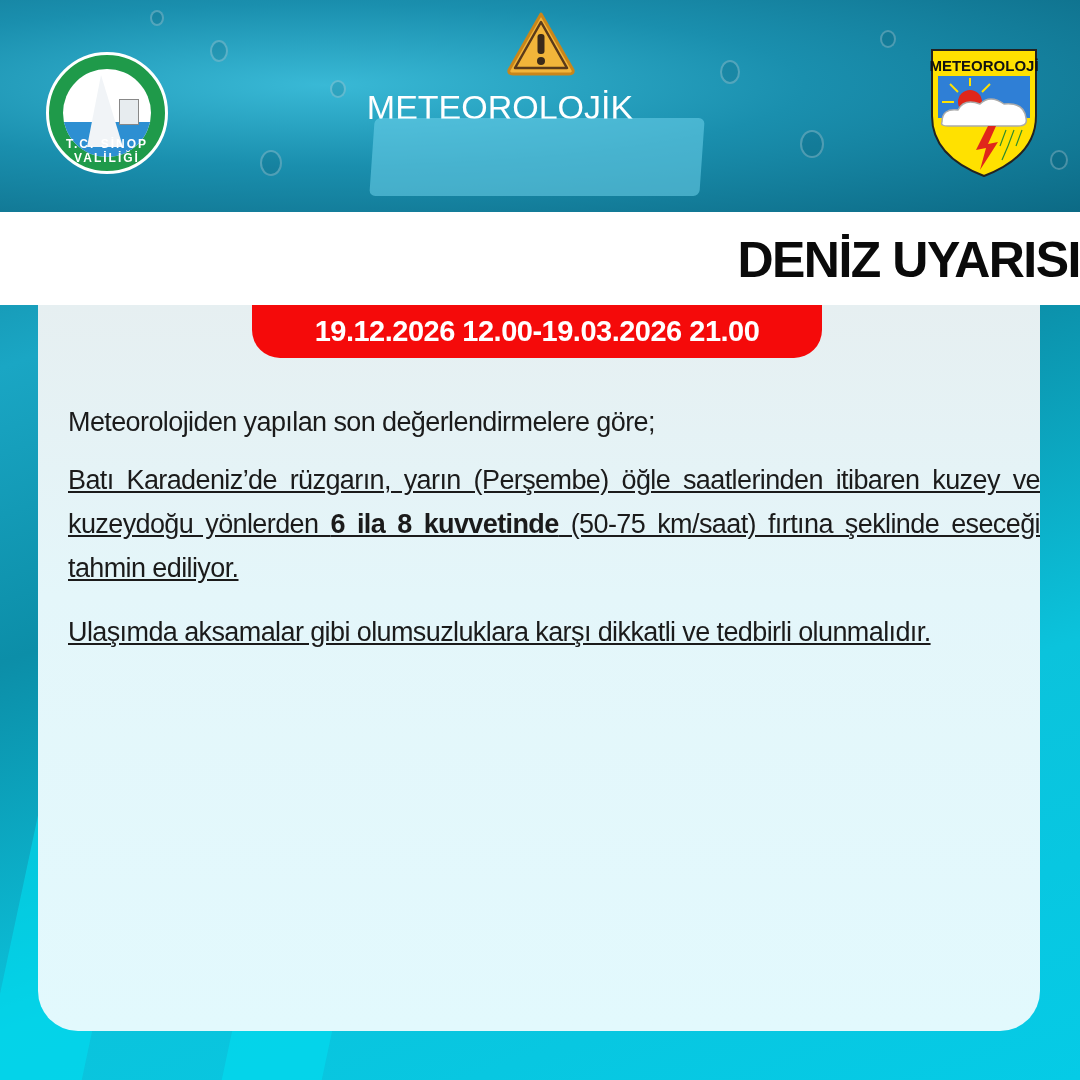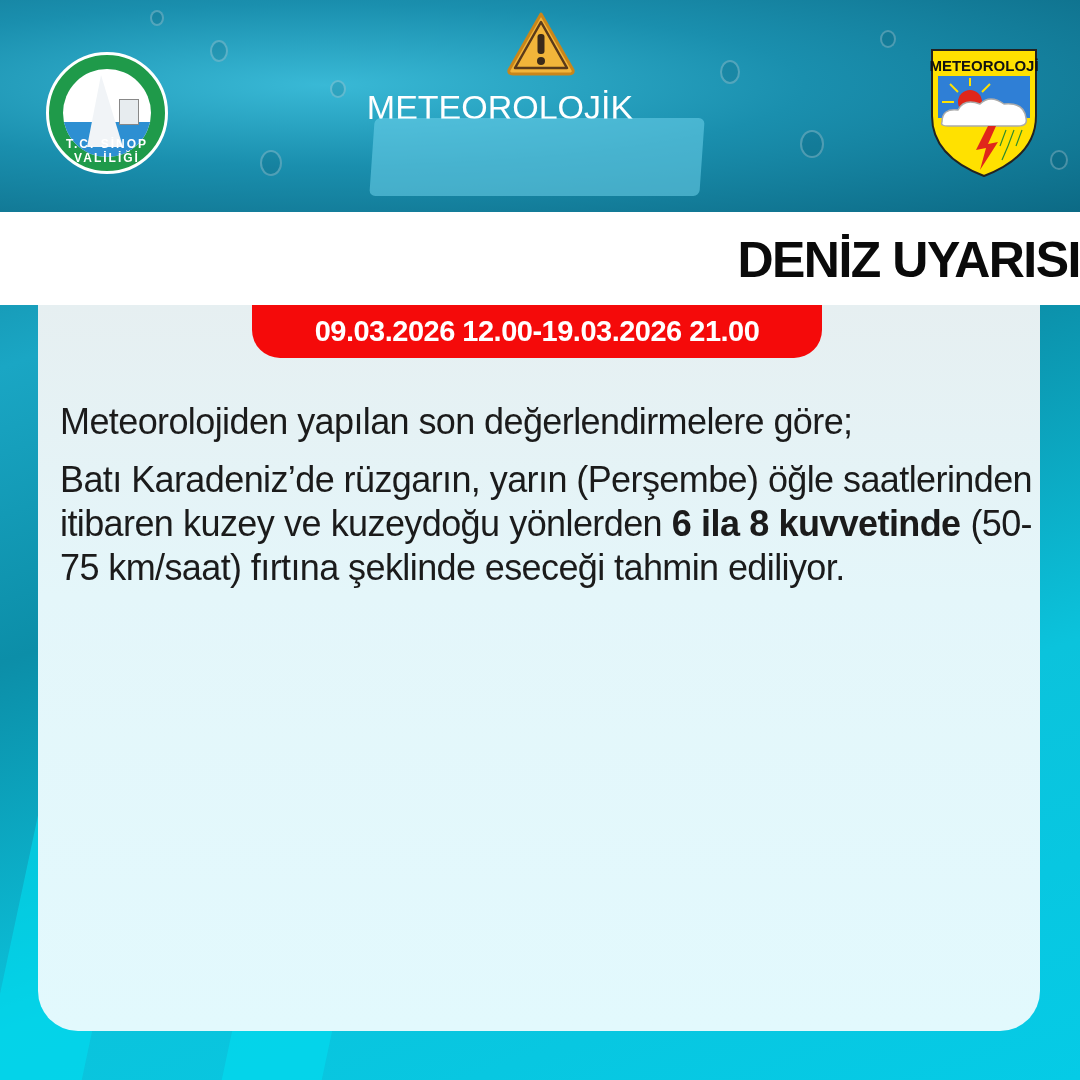--- a/index.html
+++ b/index.html
@@ -30,25 +30,25 @@
     font-size:84px; font-weight:bold; line-height:84px; letter-spacing:2px; }
   .band { position:absolute; left:0; top:212px; width:1080px; height:93px; background:#fff; }
   .band-title { position:absolute; left:0; width:1080px; top:232px; text-align:right; color:#0a0a0a;
     font-size:50px; font-weight:bold; letter-spacing:-1.5px; line-height:56px; }
   .card { position:absolute; left:38px; top:305px; width:1002px; height:726px;
     background: linear-gradient(180deg, #e6eff1 0%, #e4f6fa 40%, #e2f9fd 100%);
     border-radius: 0 0 40px 40px; }
   .pill { position:absolute; left:252px; top:305px; width:570px; height:53px; background:#f50a0a;
     border-radius:0 0 28px 28px; text-align:center; color:#fff; font-weight:bold;
     font-size:29px; line-height:52px; letter-spacing:-0.5px; }
-  .body-text { position:absolute; left:60px; top:400px; width:972px; color:#1b1b1b;
-    font-size:36px; line-height:44px; letter-spacing:-0.6px; }
+  .body-text { position:absolute; left:68px; top:400px; width:972px; color:#1b1b1b;
+    font-size:27px; line-height:44px; letter-spacing:-0.6px; }
   .body-text p { margin:0; }
   .p1 { margin-bottom:10px !important; }
-  .j { text-align:justify; text-align-last:left; }
+  .j { text-align:justify; text-align-last:left;text-decoration:underline; }
   .p-gap { margin-top:14px !important; }
   .p-gap2 { margin-top:20px !important; }
   b { font-weight:bold; }
 </style>
 </head>
 <body>
 
 <div class="bg"></div>
 <div class="bg-stripe" style="left:20px;width:100px;"></div>
 <div class="bg-stripe" style="left:260px;width:100px;"></div>
@@ -102,18 +102,19 @@
       <line x1="94" y1="84" x2="88" y2="100"></line>
         <line x1="80" y1="100" x2="74" y2="114"></line>
     </g>
   </svg>
 </div>
 
 <div class="band"></div>
 <div class="band-title">DENİZ UYARISI</div>
 
 <div class="card"></div>
-<div class="pill">09.03.2026 12.00-19.03.2026 21.00</div>
+<div class="pill">19.12.2026 12.00-19.03.2026 21.00</div>
 
 <div class="body-text">
   <p class="p1">Meteorolojiden yapılan son değerlendirmelere göre;</p>
   <p class="j p-gap"><span>Batı Karadeniz’de rüzgarın, yarın (Perşembe) öğle saatlerinden itibaren kuzey ve kuzeydoğu yönlerden </span><b>6 ila 8 kuvvetinde</b><span> (50-75 km/saat) fırtına şeklinde eseceği tahmin ediliyor.</span></p>
+  <p class="j p-gap2">Ulaşımda aksamalar gibi olumsuzluklara karşı dikkatli ve tedbirli olunmalıdır.</p>
 </div>
 
 </body></html>

